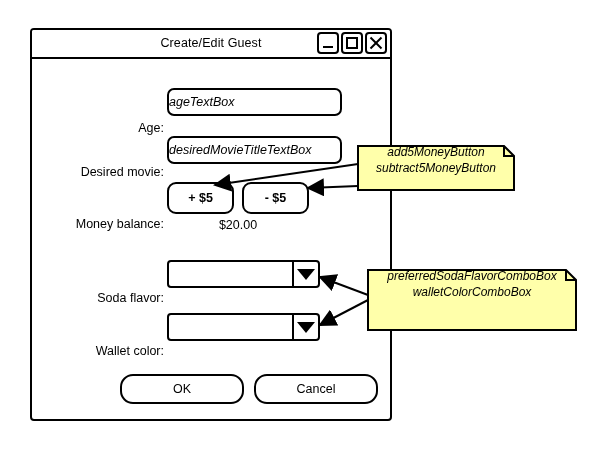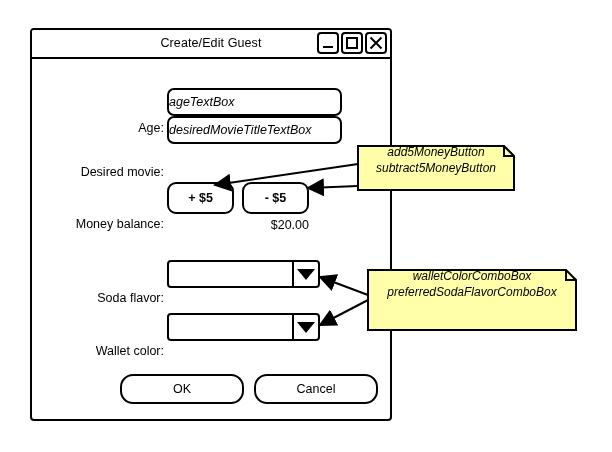--- a/index.html
+++ b/index.html
@@ -103,21 +103,21 @@
     display: flex;
     align-items: center;
     justify-content: center;
     font-weight: bold;
     white-space: nowrap;
   }
   .money-btn { font-weight: bold; }
   .balance-text {
     position: absolute;
     font-size: 12.5px;
-    text-align: right;
+    text-align: center;
     white-space: nowrap;
   }
   .combo {
     position: absolute;
     border: 2.5px solid #000;
     border-radius: 4px;
     background: #fff;
     box-sizing: border-box;
     display: flex;
     align-items: center;
@@ -213,21 +213,21 @@
           </svg>
         </div>
 
       </div>
     </div>
 
     <div class="field-label" style="left:60px; top:91px; width:72px;">Age:</div>
     <div class="textbox" style="left:135px; top:58px; width:175px; height:28px;">ageTextBox</div>
 
     <div class="field-label" style="left:28px; top:135px; width:104px;">Desired movie:</div>
-    <div class="textbox" style="left:135px; top:86px; width:175px; height:28px;">desiredMovieTitleTextBox</div>
+    <div class="textbox" style="left:135px; top:106px; width:175px; height:28px;">desiredMovieTitleTextBox</div>
 
     <div class="field-label" style="left:20px; top:187px; width:112px;">Money balance:</div>
     <div class="btn money-btn" style="left:135px; top:152px; width:67px; height:32px;">+ $5</div>
     <div class="btn money-btn" style="left:210px; top:152px; width:67px; height:32px;">- $5</div>
     <div class="balance-text" style="left:135px; top:188px; width:142px;">$20.00</div>
 
     <div class="field-label" style="left:42px; top:261px; width:90px;">Soda flavor:</div>
     <div class="combo" style="left:135px; top:230px; width:153px; height:28px;">
       <div class="combo-value"></div>
       <div class="combo-arrow">
@@ -271,17 +271,17 @@
     </svg>
     <div class="note-text">add5MoneyButton</div>
     <div class="note-text">subtract5MoneyButton</div>
   </div>
 
   <div class="note" style="left:366px; top:268px; width:212px; height:64px;">
     <svg class="note-bg" width="212" height="64" viewBox="0 0 212 64">
       <path d="M2,2 L200,2 L210,12 L210,62 L2,62 Z" fill="#FFFFAA" stroke="#000" stroke-width="2"></path>
       <path d="M200,2 L200,12 L210,12" fill="none" stroke="#000" stroke-width="2"></path>
     </svg>
+    <div class="note-text">preferredSodaFlavorComboBox</div>
     <div class="note-text">walletColorComboBox</div>
-    <div class="note-text">preferredSodaFlavorComboBox</div>
   </div>
 
 </div>
 
 </body></html>

